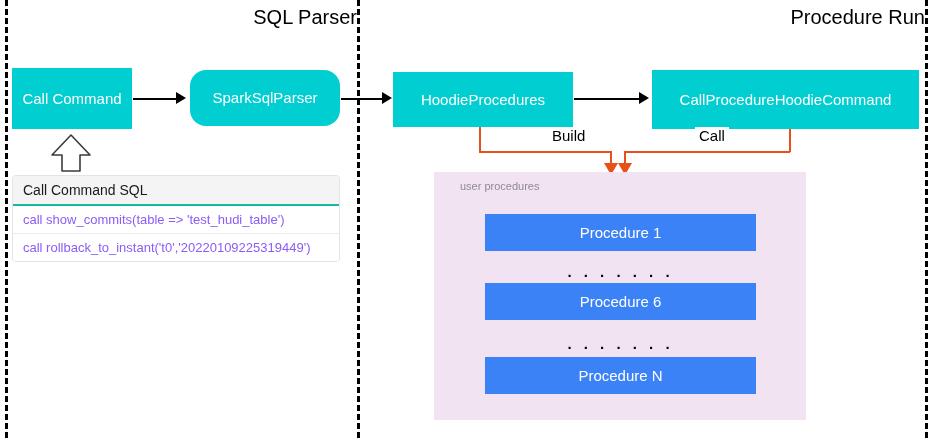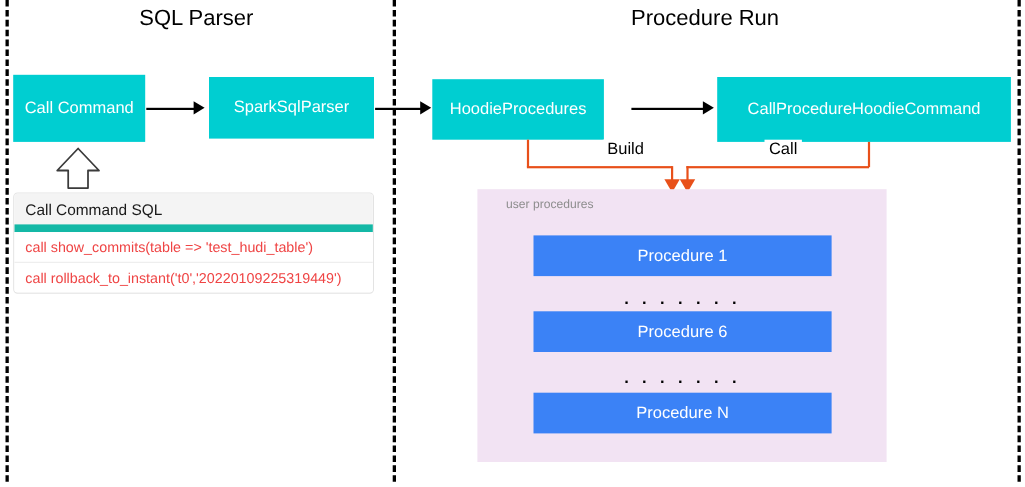--- a/index.html
+++ b/index.html
@@ -29,41 +29,41 @@
   .divider.d-left   { left: 5px; }
   .divider.d-mid    { left: 357px; }
   .divider.d-right  { left: 925px; }
 
   
   .section-title {
     position: absolute;
     font-size: 20px;
     color: #000000;
     white-space: nowrap;
-    text-align: center;
+    text-align: right;
   }
   .title-sql   { left: 0px;   top: 6px;  width: 357px; }
   .title-proc  { left: 357px; top: 6px;  width: 568px; }
 
   
   .tealbox {
     position: absolute;
     background: #00CED1;
     color: #ffffff;
     display: flex;
     align-items: center;
     justify-content: center;
     text-align: center;
     font-size: 15px;
     line-height: 1.2;
     box-sizing: border-box;
   }
   .box-callcommand  { left: 12px;  top: 68px;  width: 120px; height: 61px; }
-  .box-sparkparser  { left: 190px; top: 70px;  width: 150px; height: 56px; }
-  .box-hoodieproc   { left: 393px; top: 72px;  width: 156px; height: 55px; }
+  .box-sparkparser  { left: 190px; top: 70px;  width: 150px; height: 56px; border-radius: 16px; }
+  .box-hoodieproc   { left: 393px; top: 72px;  width: 180px; height: 55px; }
   .box-callprochc   { left: 652px; top: 70px;  width: 267px; height: 59px; }
 
   
   .arrow-h {
     position: absolute;
     height: 0;
     border-top: 2px solid #000000;
   }
   .arrow-head-r {
     position: absolute;
@@ -98,27 +98,27 @@
     overflow: hidden;
     border: 1px solid #e3e3e3;
     box-sizing: border-box;
     background: #ffffff;
   }
   .sql-head {
     background: #f4f4f4;
     padding: 6px 10px;
     font-size: 14px;
     color: #1a1a1a;
-    border-bottom: 7px solid #14b8a6;
+    border-bottom: 2px solid #14b8a6;
   }
   .sql-row {
     background: #ffffff;
     padding: 6px 10px;
     font-size: 13px;
-    color: #ef4444;
+    color: #8b5cf6;
     border-bottom: 1px solid #ececec;
     white-space: nowrap;
   }
   .sql-row:last-child { border-bottom: none; }
 
   
   .orange-v {
     position: absolute;
     width: 0;
     border-left: 2px solid #E8501A;

